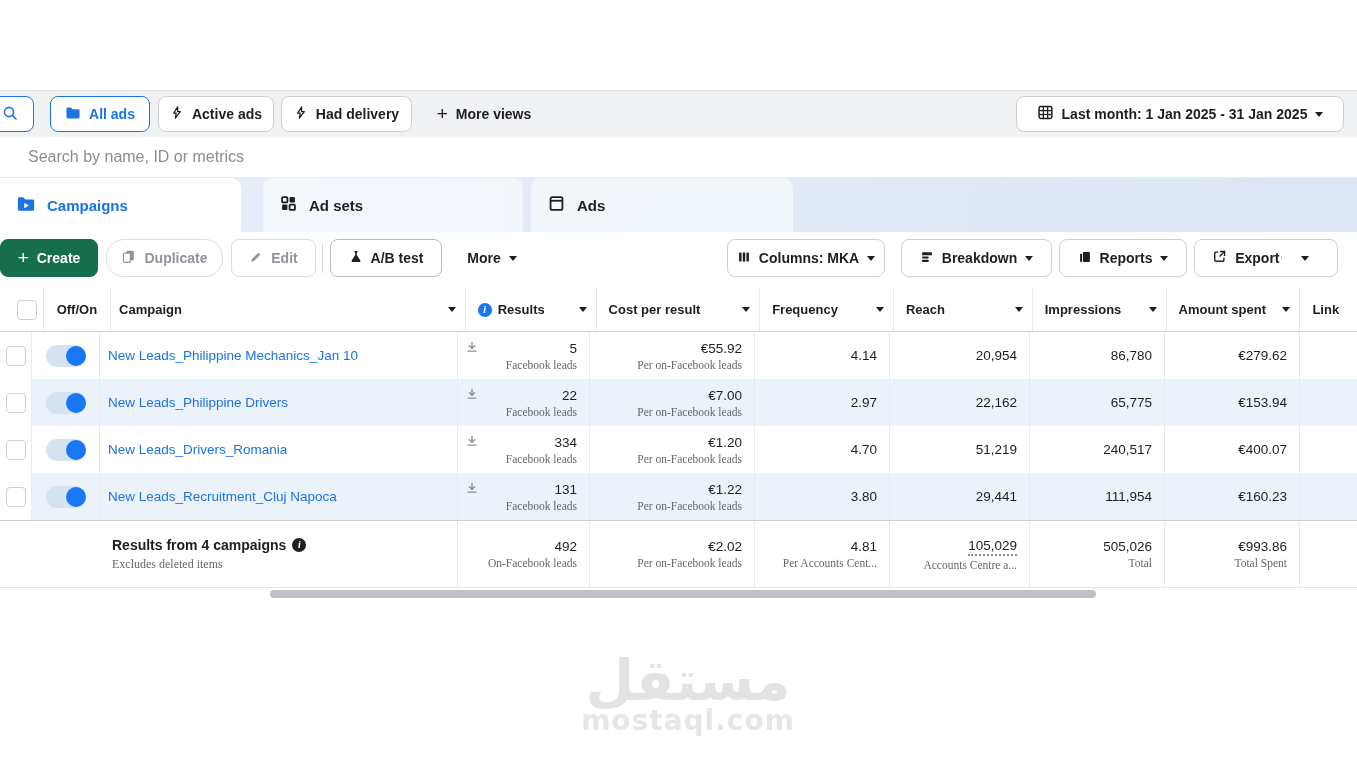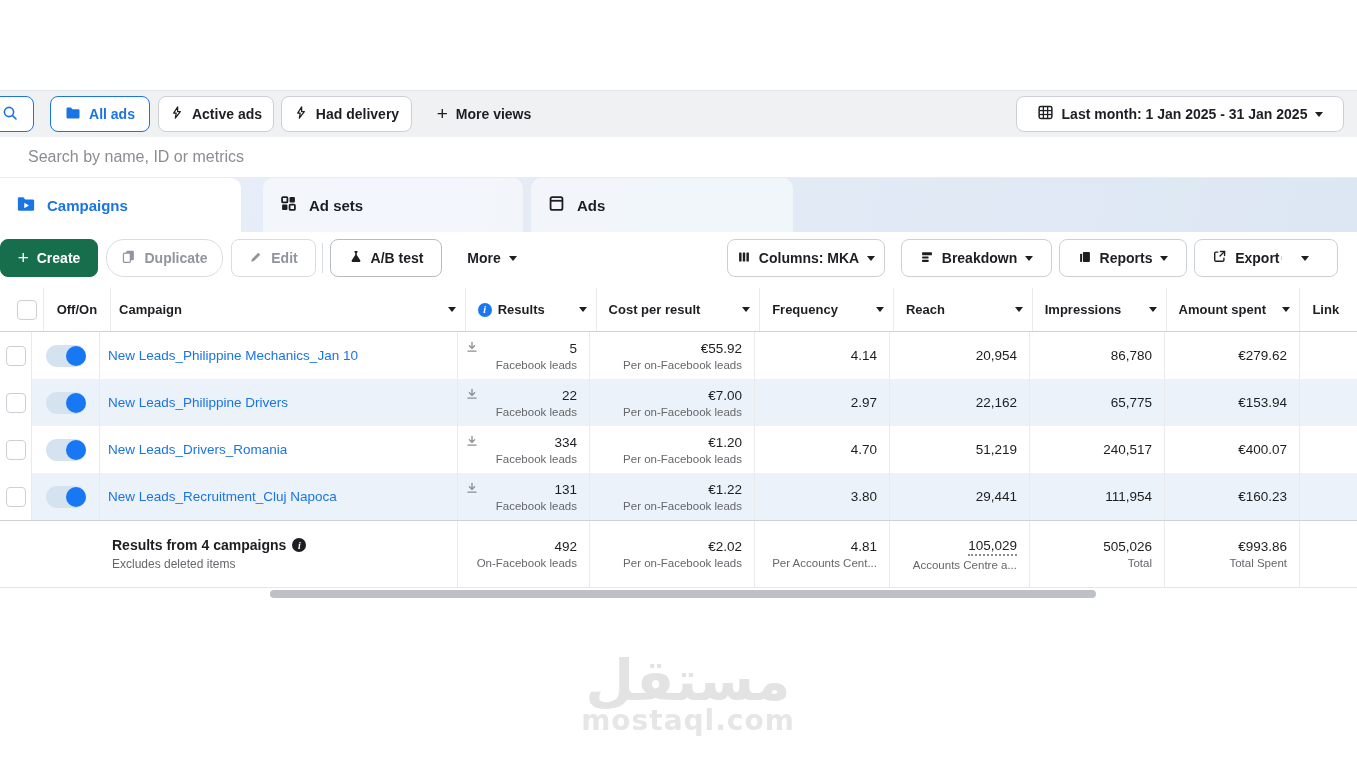--- a/index.html
+++ b/index.html
@@ -57,21 +57,21 @@
   .c8{width:135px;}
   .c9{width:57px;border-right:none;padding-left:12px;}
   .drow.alt .cell{background:#ecf2f9;}
   .drow.alt .c0{background:#fff;}
   .srow .c0,.srow .c1{border-right:none;}
   .hcell{font-size:13px;font-weight:700;padding-left:12px;gap:6px;}
   .hcell.center{justify-content:center;padding-left:0;}
   .hcaret{position:absolute;right:9px;top:50%;margin-top:-3px;border-top-width:5px;border-left-width:4px;border-right-width:4px;color:#1c1e21;}
   .num{flex-direction:column;align-items:flex-end;justify-content:center;padding-right:12px;}
   .val{font-size:13.5px;color:#1c1e21;}
-  .sub{font-size:11.5px;color:#65676b;margin-top:3px;}
+  .sub{font-size:11.5px;color:#65676b;margin-top:3px;font-family:Liberation Serif, serif;}
   .camp-link{color:#1b74e4;font-size:13.5px;padding-left:8px;text-decoration:none;cursor:pointer;}
   .cb{width:20px;height:20px;border:1px solid #ccd0d5;border-radius:4px;background:#fff;display:inline-block;box-sizing:border-box;cursor:pointer;}
   .toggle{width:40px;height:22px;border-radius:11px;background:#d5e3f1;display:inline-block;position:relative;cursor:pointer;}
   .toggle .knob{position:absolute;right:0px;top:1px;width:20px;height:20px;border-radius:50%;background:#1877f2;}
   .dl{position:absolute;left:8px;top:7px;color:#8a8d91;cursor:pointer;}
   .info{display:inline-flex;width:14px;height:14px;border-radius:50%;background:#1877f2;color:#fff;align-items:center;justify-content:center;flex:0 0 auto;}
   .info::before{content:"i";font-size:10px;font-weight:700;font-family:"Liberation Serif",serif;font-style:italic;}
   .info.dark{background:#1c1e21;margin-left:6px;}
   .sumtitle{flex-direction:column;align-items:flex-start;justify-content:center;padding-left:12px;}
   .st-line{display:flex;align-items:center;font-size:14px;font-weight:700;color:#1c1e21;}

